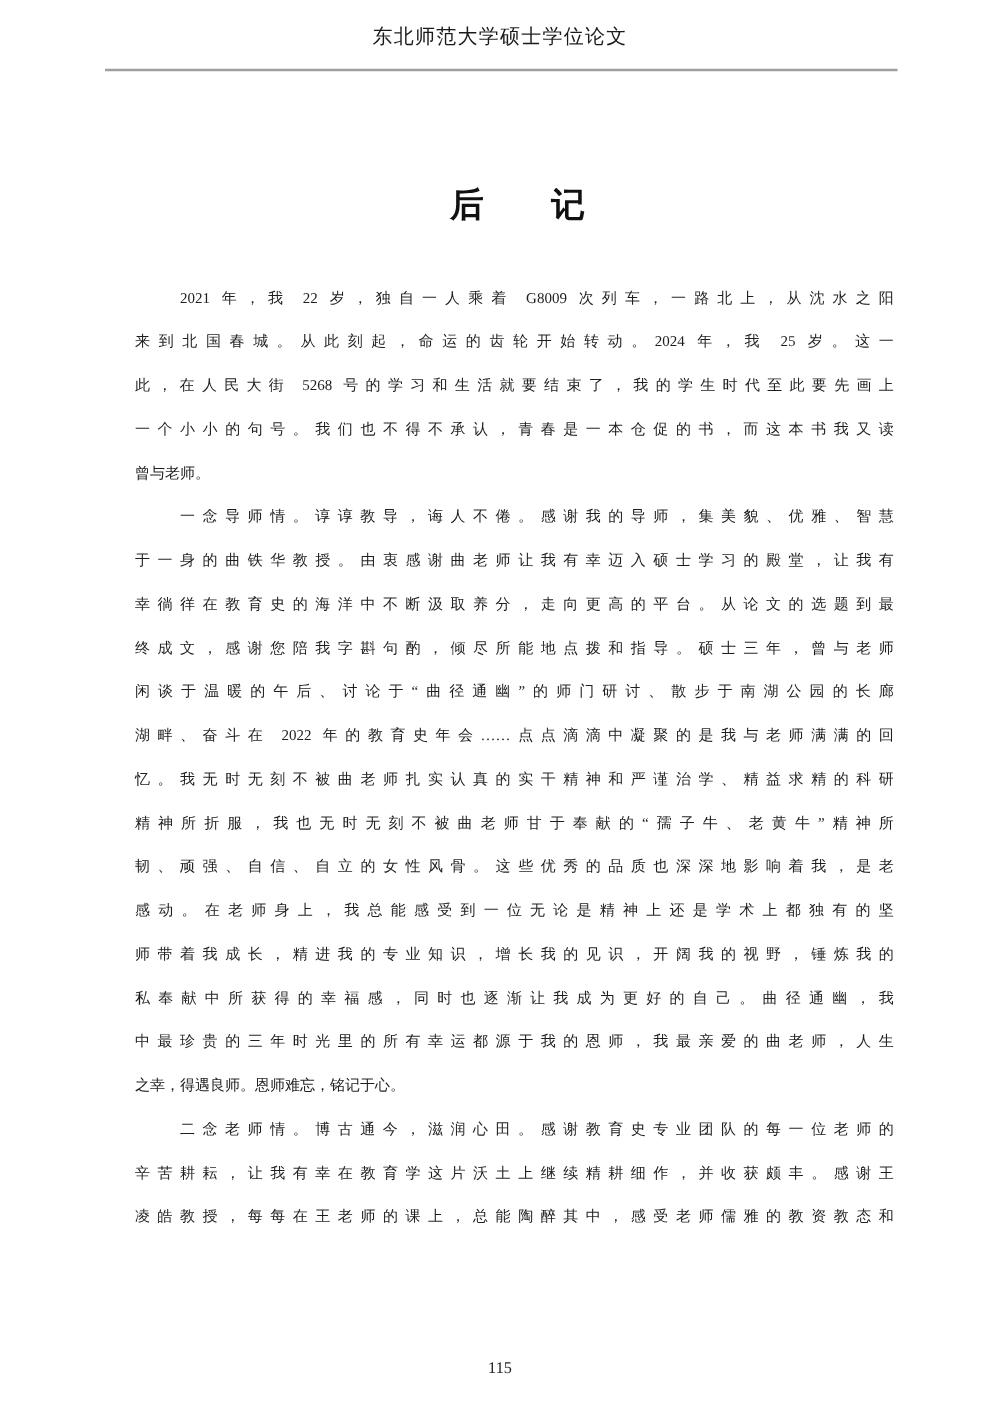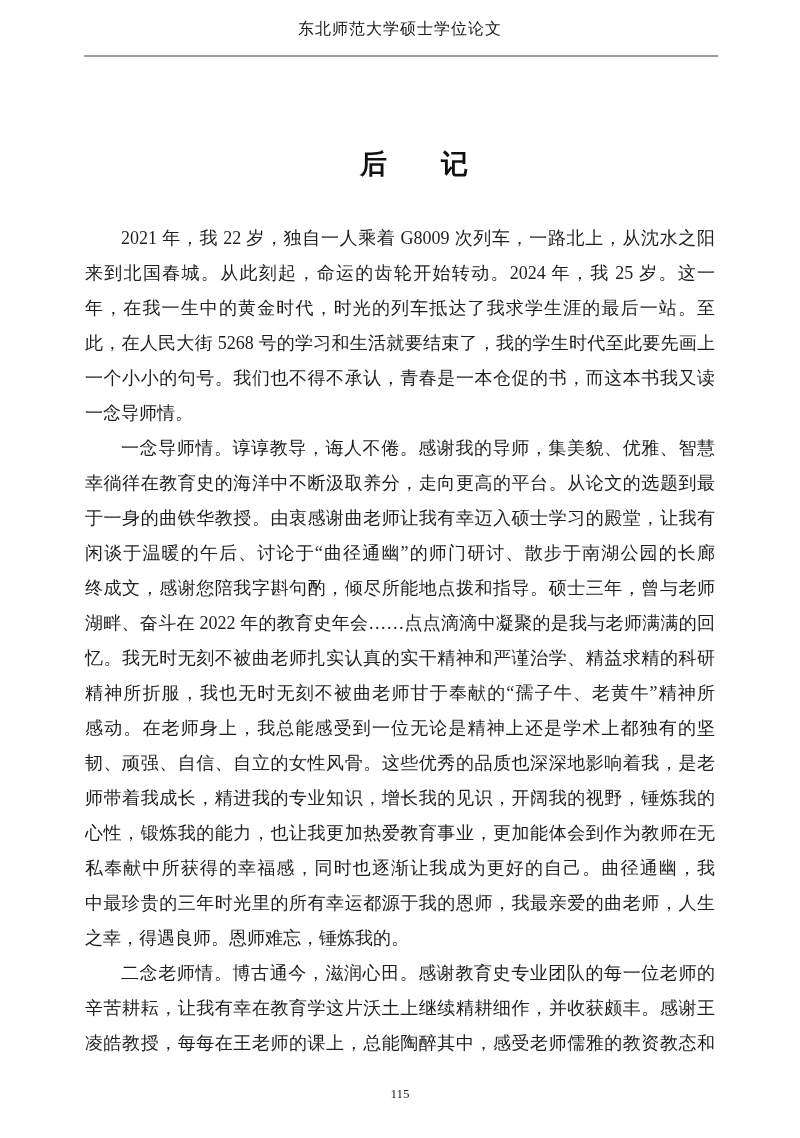--- a/index.html
+++ b/index.html
@@ -48,24 +48,25 @@
   }
   .doc-body {
     position: absolute;
     top: 221px;
     left: 85px;
     width: 630px;
   }
   .line {
     height: 35px;
     line-height: 35px;
-    font-size: 18px;
+    font-size: 12px;
     text-align: justify;
     text-align-last: justify;
     color: #1e1e1e;
+    margin-left: 23px;
   }
   .line.first {
     padding-left: 36px;
   }
   .line.last {
     text-align-last: left;
   }
   .page-number {
     position: absolute;
     top: 1086px;
@@ -79,37 +80,35 @@
 </head>
 <body>
 
 <div class="page">
   <div class="running-head">东北师范大学硕士学位论文</div>
   <div class="header-rule"></div>
   <h1 class="doc-title">后　　记</h1>
   <main class="doc-body">
       <div class="line first">2021 年，我 22 岁，独自一人乘着 G8009 次列车，一路北上，从沈水之阳</div>
       <div class="line">来到北国春城。从此刻起，命运的齿轮开始转动。2024 年，我 25 岁。这一</div>
-      <div class="line">年，在我一生中的黄金时代，时光的列车抵达了我求学生涯的最后一站。至</div>
       <div class="line">此，在人民大街 5268 号的学习和生活就要结束了，我的学生时代至此要先画上</div>
       <div class="line">一个小小的句号。我们也不得不承认，青春是一本仓促的书，而这本书我又读</div>
-      <div class="line last">一念导师情。</div>
+      <div class="line last">曾与老师。</div>
       <div class="line first">一念导师情。谆谆教导，诲人不倦。感谢我的导师，集美貌、优雅、智慧</div>
+      <div class="line">于一身的曲铁华教授。由衷感谢曲老师让我有幸迈入硕士学习的殿堂，让我有</div>
       <div class="line">幸徜徉在教育史的海洋中不断汲取养分，走向更高的平台。从论文的选题到最</div>
-      <div class="line">于一身的曲铁华教授。由衷感谢曲老师让我有幸迈入硕士学习的殿堂，让我有</div>
+      <div class="line">终成文，感谢您陪我字斟句酌，倾尽所能地点拨和指导。硕士三年，曾与老师</div>
       <div class="line">闲谈于温暖的午后、讨论于“曲径通幽”的师门研讨、散步于南湖公园的长廊</div>
-      <div class="line">终成文，感谢您陪我字斟句酌，倾尽所能地点拨和指导。硕士三年，曾与老师</div>
       <div class="line">湖畔、奋斗在 2022 年的教育史年会……点点滴滴中凝聚的是我与老师满满的回</div>
       <div class="line">忆。我无时无刻不被曲老师扎实认真的实干精神和严谨治学、精益求精的科研</div>
       <div class="line">精神所折服，我也无时无刻不被曲老师甘于奉献的“孺子牛、老黄牛”精神所</div>
+      <div class="line">韧、顽强、自信、自立的女性风骨。这些优秀的品质也深深地影响着我，是老</div>
       <div class="line">感动。在老师身上，我总能感受到一位无论是精神上还是学术上都独有的坚</div>
-      <div class="line">韧、顽强、自信、自立的女性风骨。这些优秀的品质也深深地影响着我，是老</div>
       <div class="line">师带着我成长，精进我的专业知识，增长我的见识，开阔我的视野，锤炼我的</div>
-      <div class="line">心性，锻炼我的能力，也让我更加热爱教育事业，更加能体会到作为教师在无</div>
       <div class="line">私奉献中所获得的幸福感，同时也逐渐让我成为更好的自己。曲径通幽，我</div>
       <div class="line">中最珍贵的三年时光里的所有幸运都源于我的恩师，我最亲爱的曲老师，人生</div>
-      <div class="line last">之幸，得遇良师。恩师难忘，锤炼我的。</div>
+      <div class="line last">之幸，得遇良师。恩师难忘，铭记于心。</div>
       <div class="line first">二念老师情。博古通今，滋润心田。感谢教育史专业团队的每一位老师的</div>
       <div class="line">辛苦耕耘，让我有幸在教育学这片沃土上继续精耕细作，并收获颇丰。感谢王</div>
       <div class="line">凌皓教授，每每在王老师的课上，总能陶醉其中，感受老师儒雅的教资教态和</div>
     </main>
   <div class="page-number">115</div>
 </div>
 
 </body></html>

